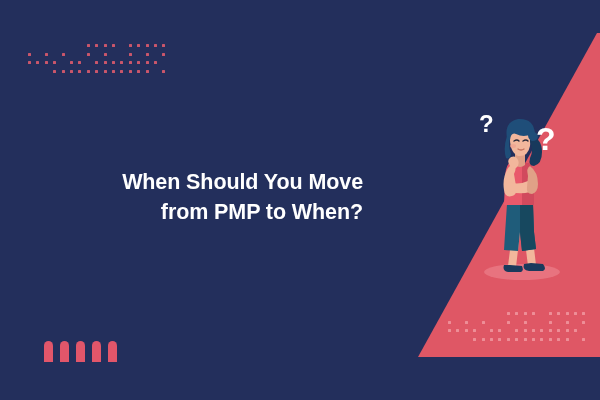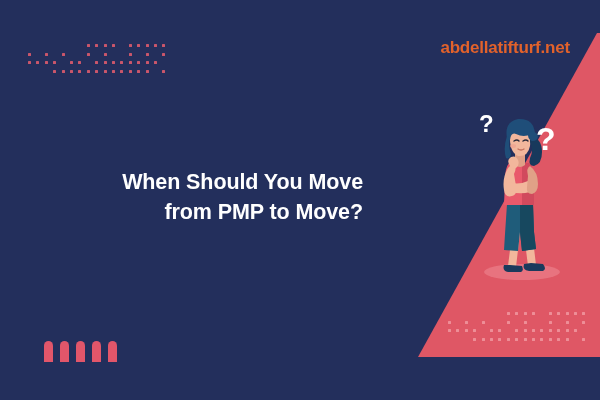--- a/index.html
+++ b/index.html
@@ -161,25 +161,24 @@
       <span class="dot" style="left: 67.2px; top: 25.5px;"></span>
       <span class="dot" style="left: 75.6px; top: 25.5px;"></span>
       <span class="dot" style="left: 84px; top: 25.5px;"></span>
       <span class="dot" style="left: 92.4px; top: 25.5px;"></span>
       <span class="dot" style="left: 100.8px; top: 25.5px;"></span>
       <span class="dot" style="left: 109.2px; top: 25.5px;"></span>
       <span class="dot" style="left: 117.6px; top: 25.5px;"></span>
       <span class="dot" style="left: 134.4px; top: 25.5px;"></span>
     </div>
 
-  <div class="site-url">abdellatifturf.net</div>
 
   <div class="headline">
     <span class="line">When Should You Move</span>
-    <span class="line">from PMP to Move?</span>
+    <span class="line">from PMP to When?</span>
   </div>
 
   <div class="bars" id="arch-bars">
       <div class="bar"></div>
       <div class="bar"></div>
       <div class="bar"></div>
       <div class="bar"></div>
       <div class="bar"></div>
     </div>
 

